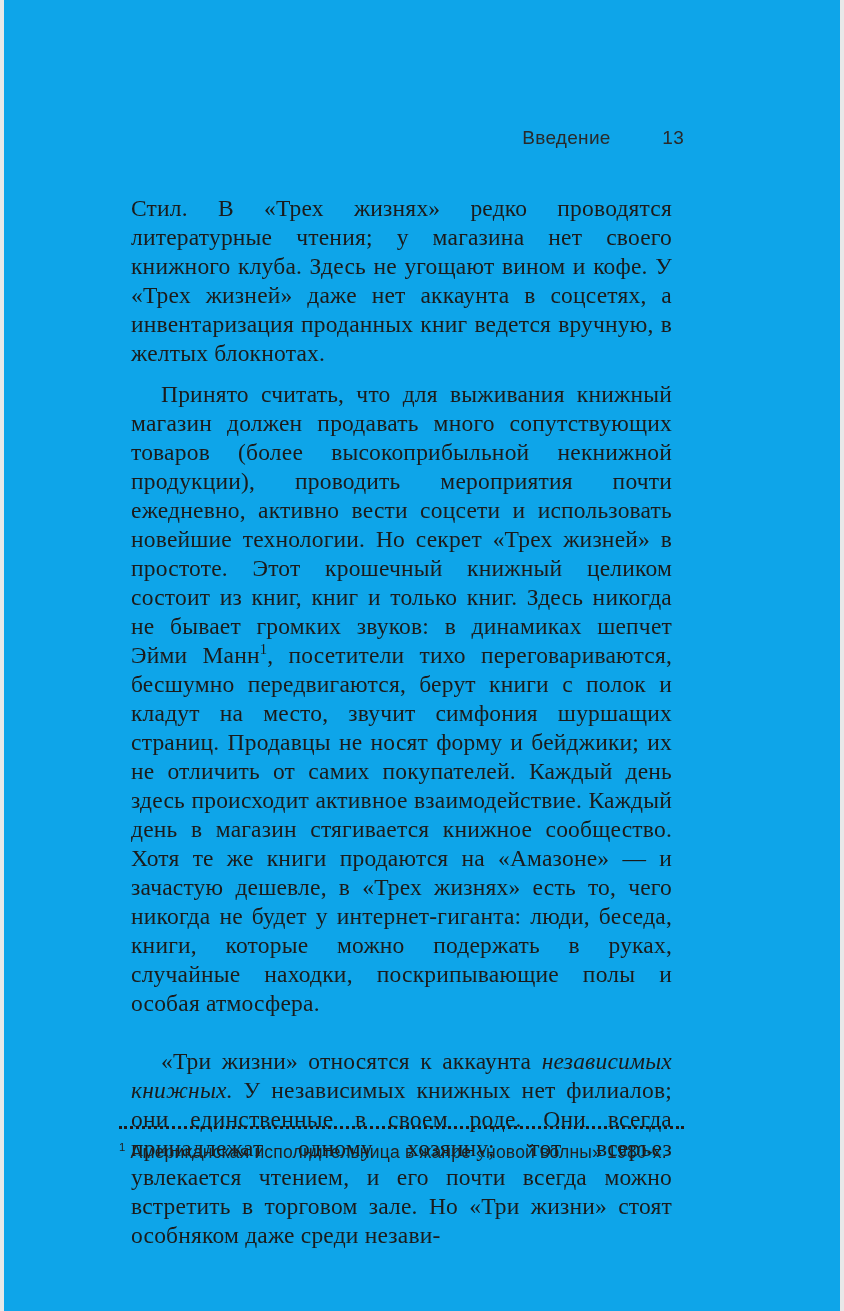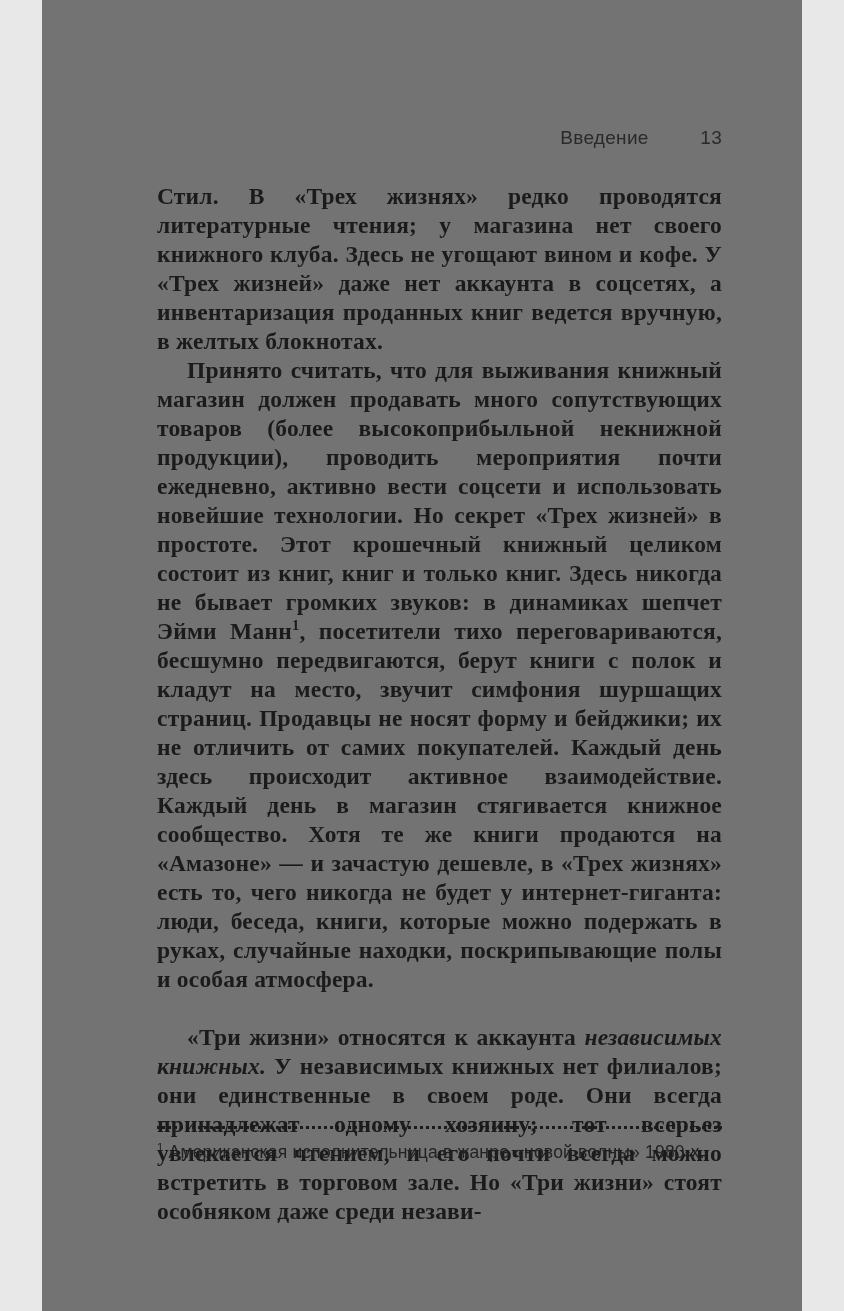--- a/index.html
+++ b/index.html
@@ -2,24 +2,24 @@
 <html><head>
 <meta charset="utf-8">
 <style>
   html, body {
     margin: 0;
     padding: 0;
     background: #e8e8e8;
   }
   .page {
     position: relative;
-    width: 760px;
+    width: 836px;
     height: 1311px;
     margin: 0 auto;
-    background: #737373;
+    background: #0ea5e9;
     font-family: "Liberation Serif", serif;
     color: #1b1b1b;
     overflow: hidden;
   }
   .running-header {
     position: absolute;
     top: 127px;
     left: 115px;
     width: 565px;
     text-align: right;
@@ -36,22 +36,21 @@
     position: absolute;
     top: 182px;
     left: 115px;
     width: 565px;
     font-size: 23.5px;
     line-height: 29px;
     text-align: justify;
     letter-spacing: 0.2px;
   }
   .body-text p {
-    margin: 0;
-    font-weight: bold;
+    margin: 12px;
   }
   .body-text p.indent {
     text-indent: 30px;
   }
   .body-text p.space-before {
     margin-top: 29px;
   }
   .body-text .italic {
     font-style: italic;
   }

